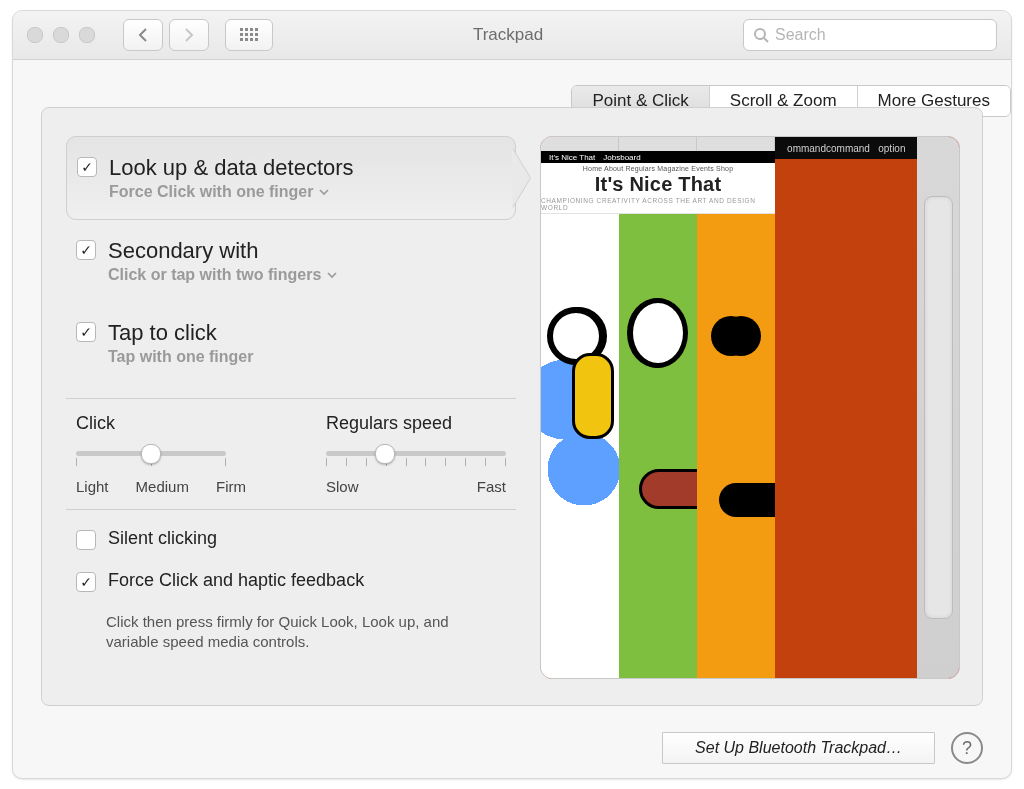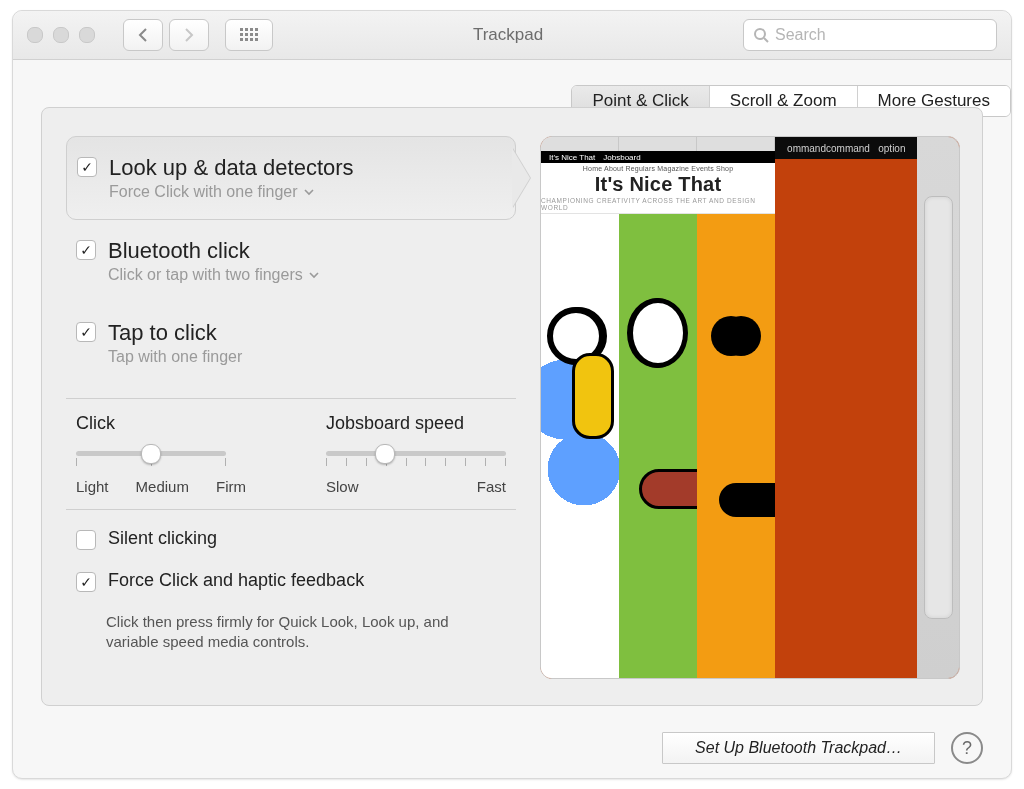--- a/index.html
+++ b/index.html
@@ -34,21 +34,21 @@
   .right{flex:1;}
   .opt{position:relative;display:flex;align-items:flex-start;gap:12px;padding:18px 14px 18px 10px;}
   .opt.sel{background:linear-gradient(#e4e4e4,#efefef);border:1px solid #cfcfcf;border-radius:10px;}
   .opt.sel::after{content:"";position:absolute;right:-15px;top:50%;transform:translateY(-50%);width:0;height:0;
     border-top:30px solid transparent;border-bottom:30px solid transparent;border-left:18px solid #e9e9e9;
     filter:drop-shadow(1px 0 0 #cfcfcf);}
   .chk{width:18px;height:18px;border:1px solid #b8b8b8;border-radius:4px;background:#fff;display:flex;align-items:center;justify-content:center;flex:0 0 auto;margin-top:2px;}
   .chk.on::before{content:"✓";font-size:14px;color:#222;}
   .optlabels{display:flex;flex-direction:column;gap:2px;}
   .opttitle{font-size:22px;color:#222;}
-  .optsub{font-size:16px;color:#9a9a9a;display:flex;align-items:center;gap:6px;}
+  .optsub{font-size:16px;color:#9a9a9a;display:flex;align-items:center;gap:6px;font-weight:bold;}
   .hr{height:1px;background:#cfcfcf;margin:14px 0;}
   .sliders{display:flex;gap:40px;justify-content:space-between;padding:0 10px;}
   .slblock{display:flex;flex-direction:column;align-items:flex-start;gap:8px;}
   .slname{font-size:18px;}
   .track{position:relative;width:170px;height:28px;}
   .bar{position:absolute;left:0;right:0;top:9px;height:5px;background:#c9c9c9;border-radius:3px;}
   .ticks{position:absolute;left:0;right:0;top:16px;height:8px;display:flex;justify-content:space-between;}
   .ticks span{width:1px;height:8px;background:#b0b0b0;}
   .knob{position:absolute;top:2px;width:18px;height:18px;border-radius:9px;background:#fff;border:1px solid #b8b8b8;box-shadow:0 1px 2px rgba(0,0,0,.25);transform:translateX(-50%);}
   .slscale{display:flex;justify-content:space-between;width:190px;font-size:15px;color:#444;}
@@ -167,21 +167,21 @@
               <svg width="10" height="8" viewBox="0 0 10 8">
                   <path d="M1 2l4 4 4-4" fill="none" stroke="#9a9a9a" stroke-width="1.6"></path>
                 </svg>
             </div>
           </div>
         </div>
 
         <div class="opt">
           <div class="chk on"></div>
           <div class="optlabels">
-            <div class="opttitle">Bluetooth click</div>
+            <div class="opttitle">Secondary with</div>
             <div class="optsub">
               <span>Click or tap with two fingers</span>
               <svg width="10" height="8" viewBox="0 0 10 8">
                   <path d="M1 2l4 4 4-4" fill="none" stroke="#9a9a9a" stroke-width="1.6"></path>
                 </svg>
             </div>
           </div>
         </div>
 
         <div class="opt">
@@ -207,21 +207,21 @@
               <div class="knob" style="left:50%"></div>
             </div>
             <div class="slscale" style="width:170px">
               <span>Light</span>
               <span>Medium</span>
               <span>Firm</span>
             </div>
           </div>
 
           <div class="slblock">
-            <div class="slname">Jobsboard speed</div>
+            <div class="slname">Regulars speed</div>
             <div class="track" style="width:180px">
               <div class="bar"></div>
               <div class="ticks">
                   <span></span>
                   <span></span>
                   <span></span>
                   <span></span>
                   <span></span>
                   <span></span>
                   <span></span>

